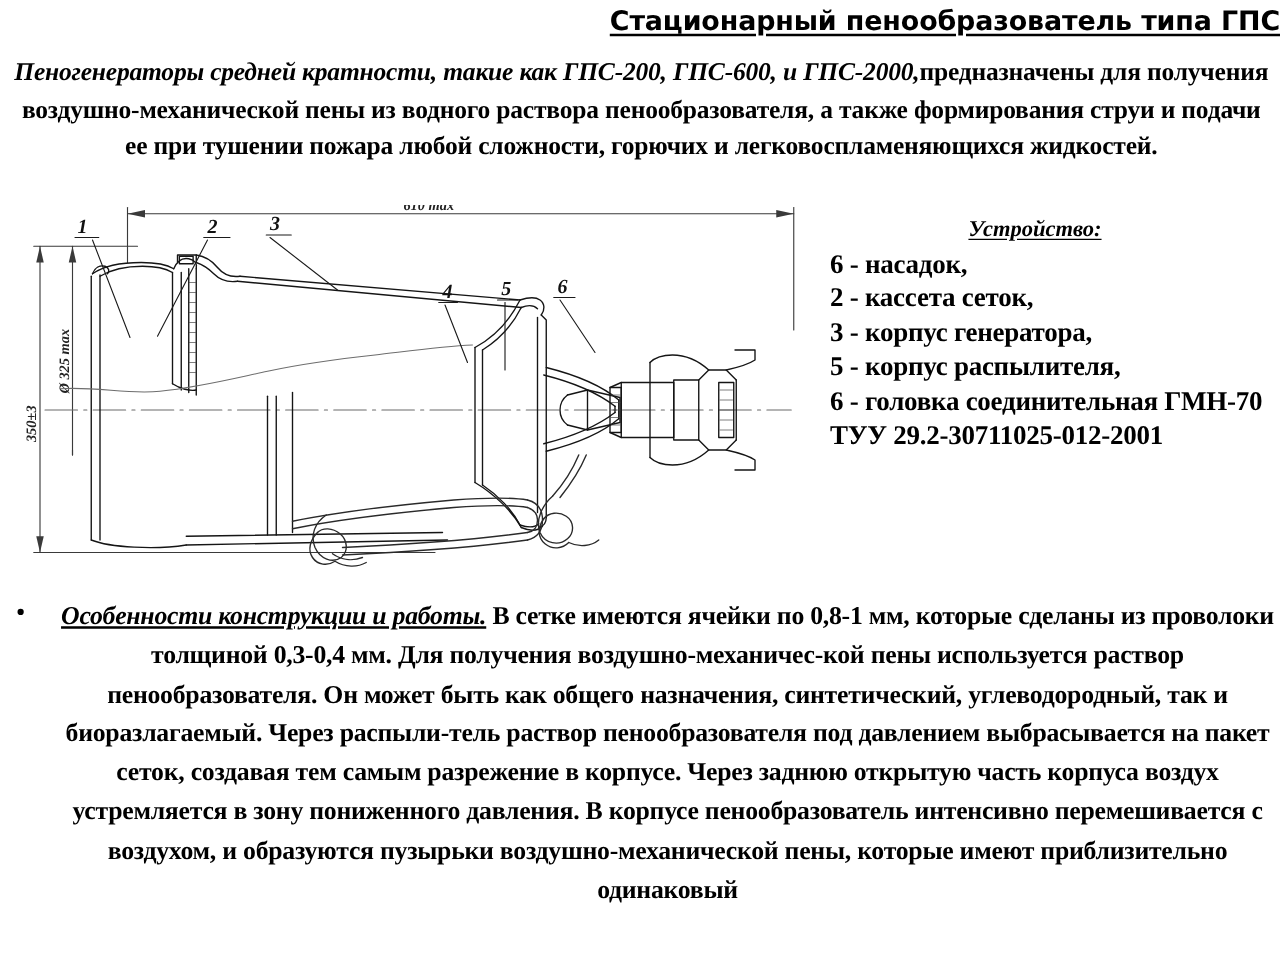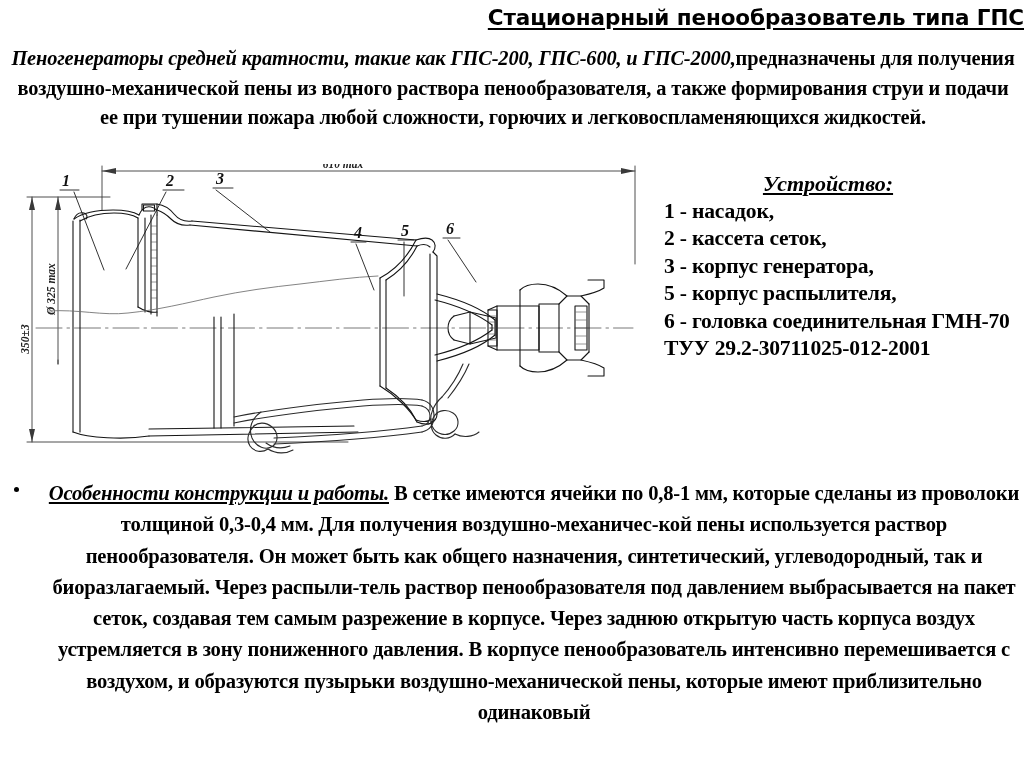--- a/index.html
+++ b/index.html
@@ -68,21 +68,21 @@
   .legend {
     position: absolute;
     left: 664px;
     top: 170px;
     width: 356px;
   }
   .legend-heading {
     text-align: center;
     font-weight: bold;
     font-style: italic;
-    font-size: 22px;
+    font-size: 18px;
     line-height: 27px;
     margin: 0 0 1px 0;
     padding-right: 28px;
   }
   .legend-heading span {
     text-decoration: underline;
     text-underline-offset: 2px;
   }
   .legend ul {
     list-style: none;
@@ -339,21 +339,21 @@
 
     </g>
   </svg>
 </div>
 
 <div class="legend">
   <div class="legend-heading">
     <span>Устройство:</span>
   </div>
   <ul>
-    <li>1 - насадок,</li>
+    <li>6 - насадок,</li>
     <li>2 - кассета сеток,</li>
     <li>3 - корпус генератора,</li>
     <li>5 - корпус распылителя,</li>
     <li class="wrapline">6 - головка соединительная ГМН-70 ТУУ 29.2-30711025-012-2001</li>
   </ul>
 </div>
 
 <div class="body-block">
   <div class="bullet-row">
     <span class="bullet-dot"></span>

